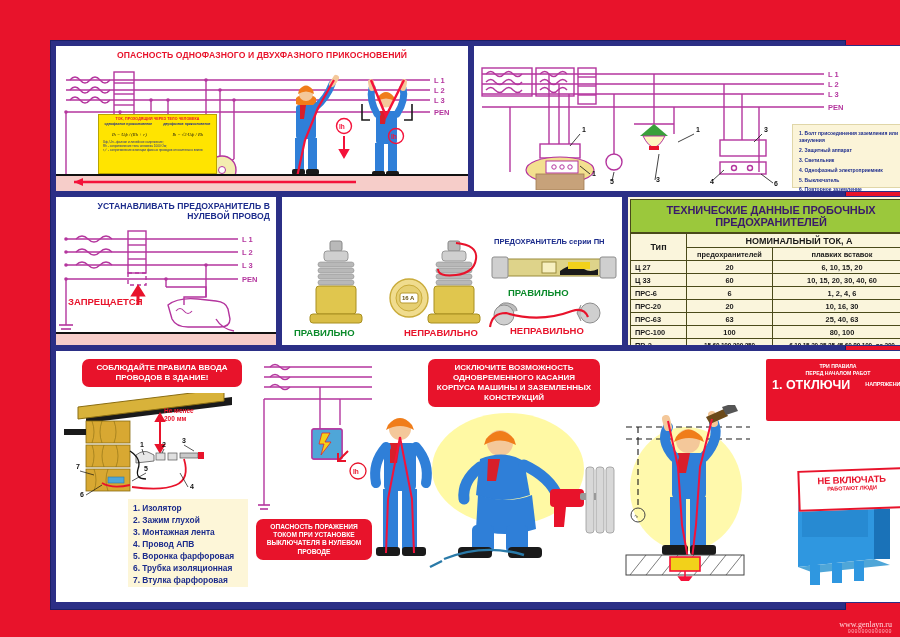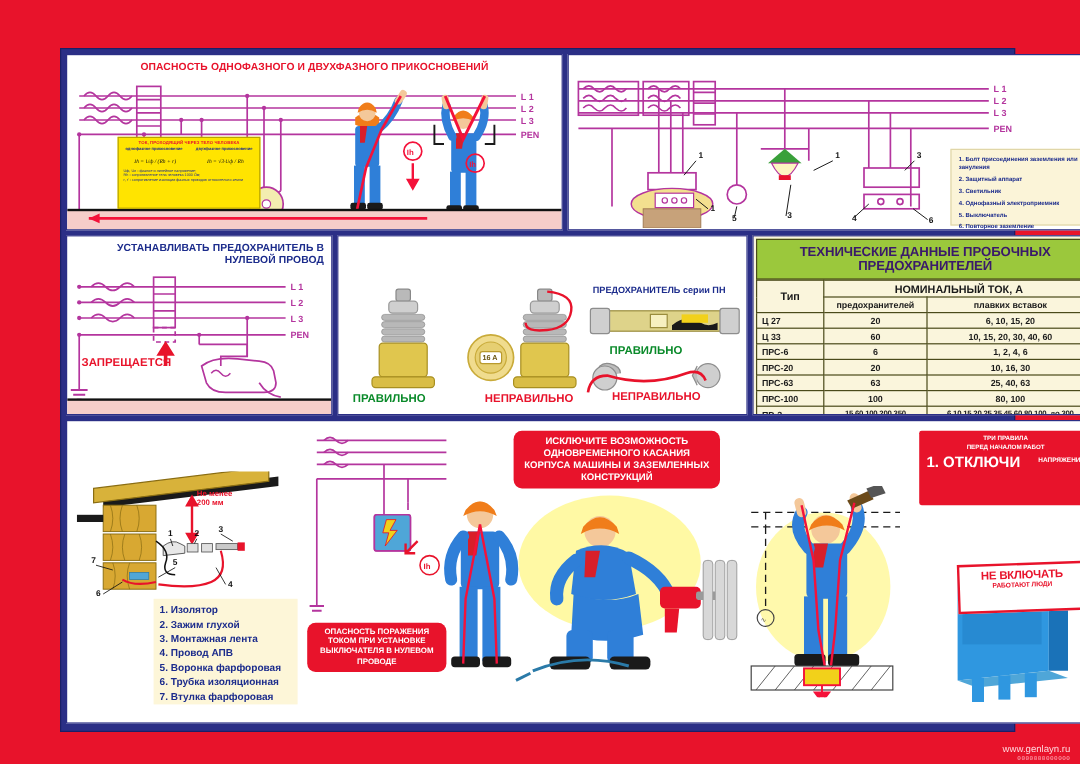--- a/index.html
+++ b/index.html
@@ -84,21 +84,21 @@
   .rules .rrow{display:flex;align-items:center;justify-content:space-between;padding:1px 6px;gap:12px;}
   .rules .rnum{font-size:12.5px;font-weight:bold;white-space:nowrap;}
   .rules .rtxt{font-size:5.4px;font-weight:bold;text-align:right;line-height:1.2;}
 
   .novklu{position:absolute;background:#ffffff;border:2.5px solid #e8132b;
       text-align:center;transform:rotate(-2deg);}
   .novklu .a{color:#e8132b;font-weight:bold;font-size:9.5px;letter-spacing:-.2px;}
   .novklu .b{color:#e8132b;font-weight:bold;font-size:5.6px;letter-spacing:-.1px;}
 
   .watermark{position:absolute;right:8px;bottom:2px;text-align:right;}
-  .watermark .w1{color:#ffd7dc;font-size:8px;font-family:Liberation Sans, sans-serif;}
+  .watermark .w1{color:#ffd7dc;font-size:8px;font-family:Liberation Serif, serif;}
   .watermark .w2{color:#ffb0ba;font-size:5px;font-family:"Liberation Mono",monospace;letter-spacing:.4px;}
 
   .green{color:#0a8a2a;font-weight:bold;}
   .redw{color:#e8132b;font-weight:bold;}
   .capt{position:absolute;font-weight:bold;}
 </style>
 </head>
 <body>
 
 <div id="poster">
@@ -488,20 +488,21 @@
               <td class="type">ПН-2</td>
               <td class="small">100,250,400,600,1000</td>
               <td class="small">30, 40, 50, 60, 80,100, до 300</td>
             </tr>
       </tbody>
         </table>
     </div>
 
     <div class="panel" id="p-bottom">
 
+      <div class="rbanner" style="position:absolute;left:26px;top:8px;width:160px;">СОБЛЮДАЙТЕ ПРАВИЛА ВВОДА ПРОВОДОВ В ЗДАНИЕ!</div>
       <svg width="200" height="130" style="position:absolute;left:8px;top:42px">
 
         <path d="M22 22 L168 4 L168 12 L22 30 z" fill="#1a1a1a"></path>
         <path d="M14 14 L160 -4 L160 8 L14 26 z" fill="#d8b23a" stroke="#8a6d12"></path>
 
         <g fill="#d8a832" stroke="#8a6d12" stroke-width=".8">
           <rect x="22" y="28" width="44" height="22"></rect>
           <rect x="22" y="52" width="44" height="22"></rect>
           <rect x="22" y="76" width="44" height="22"></rect>
         </g>

